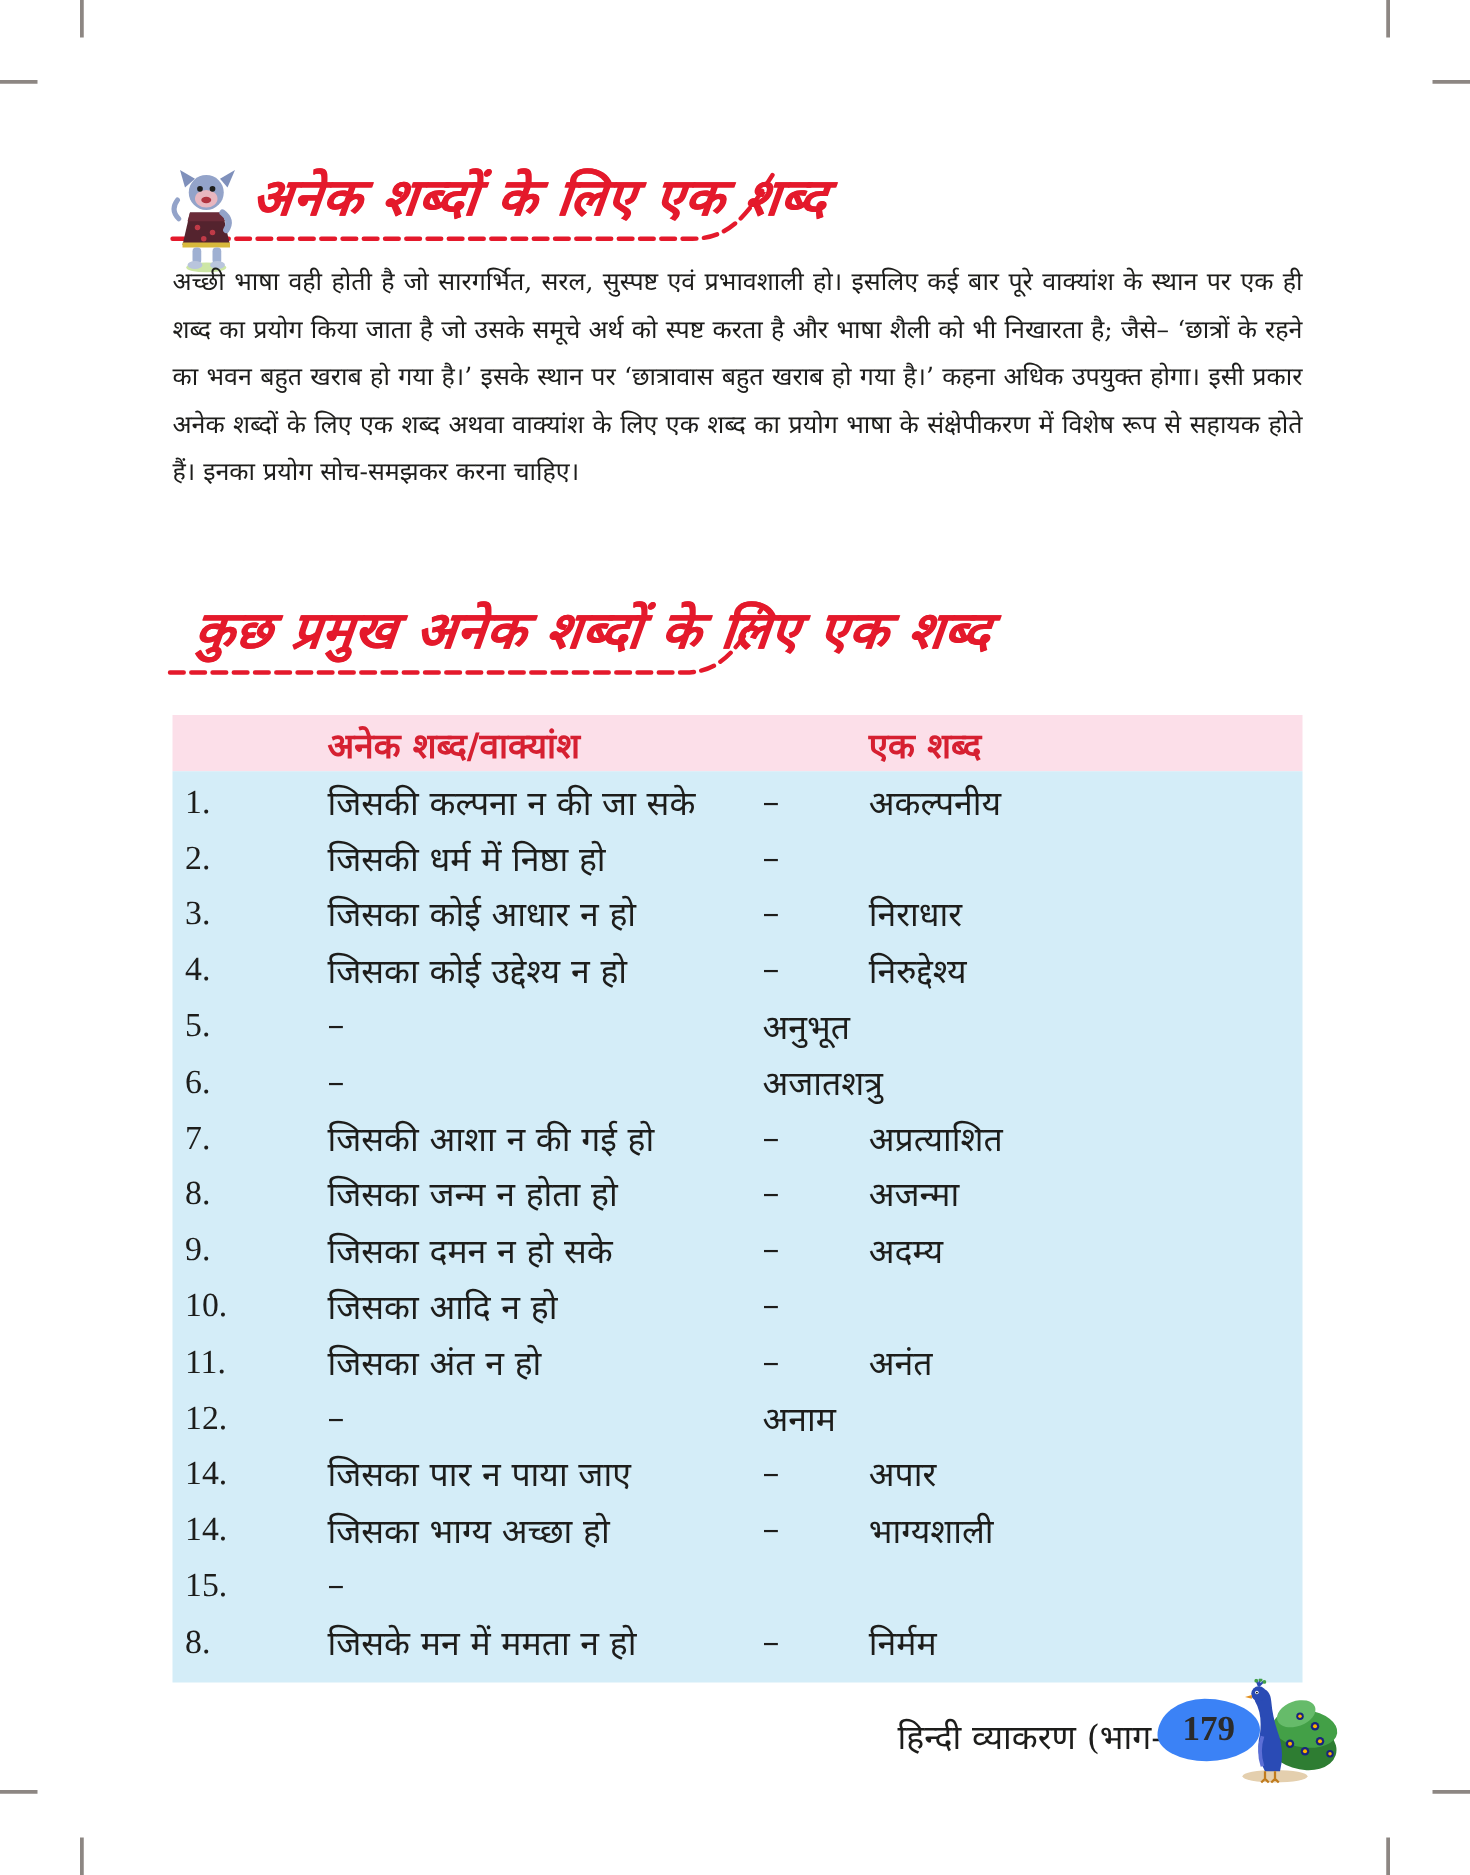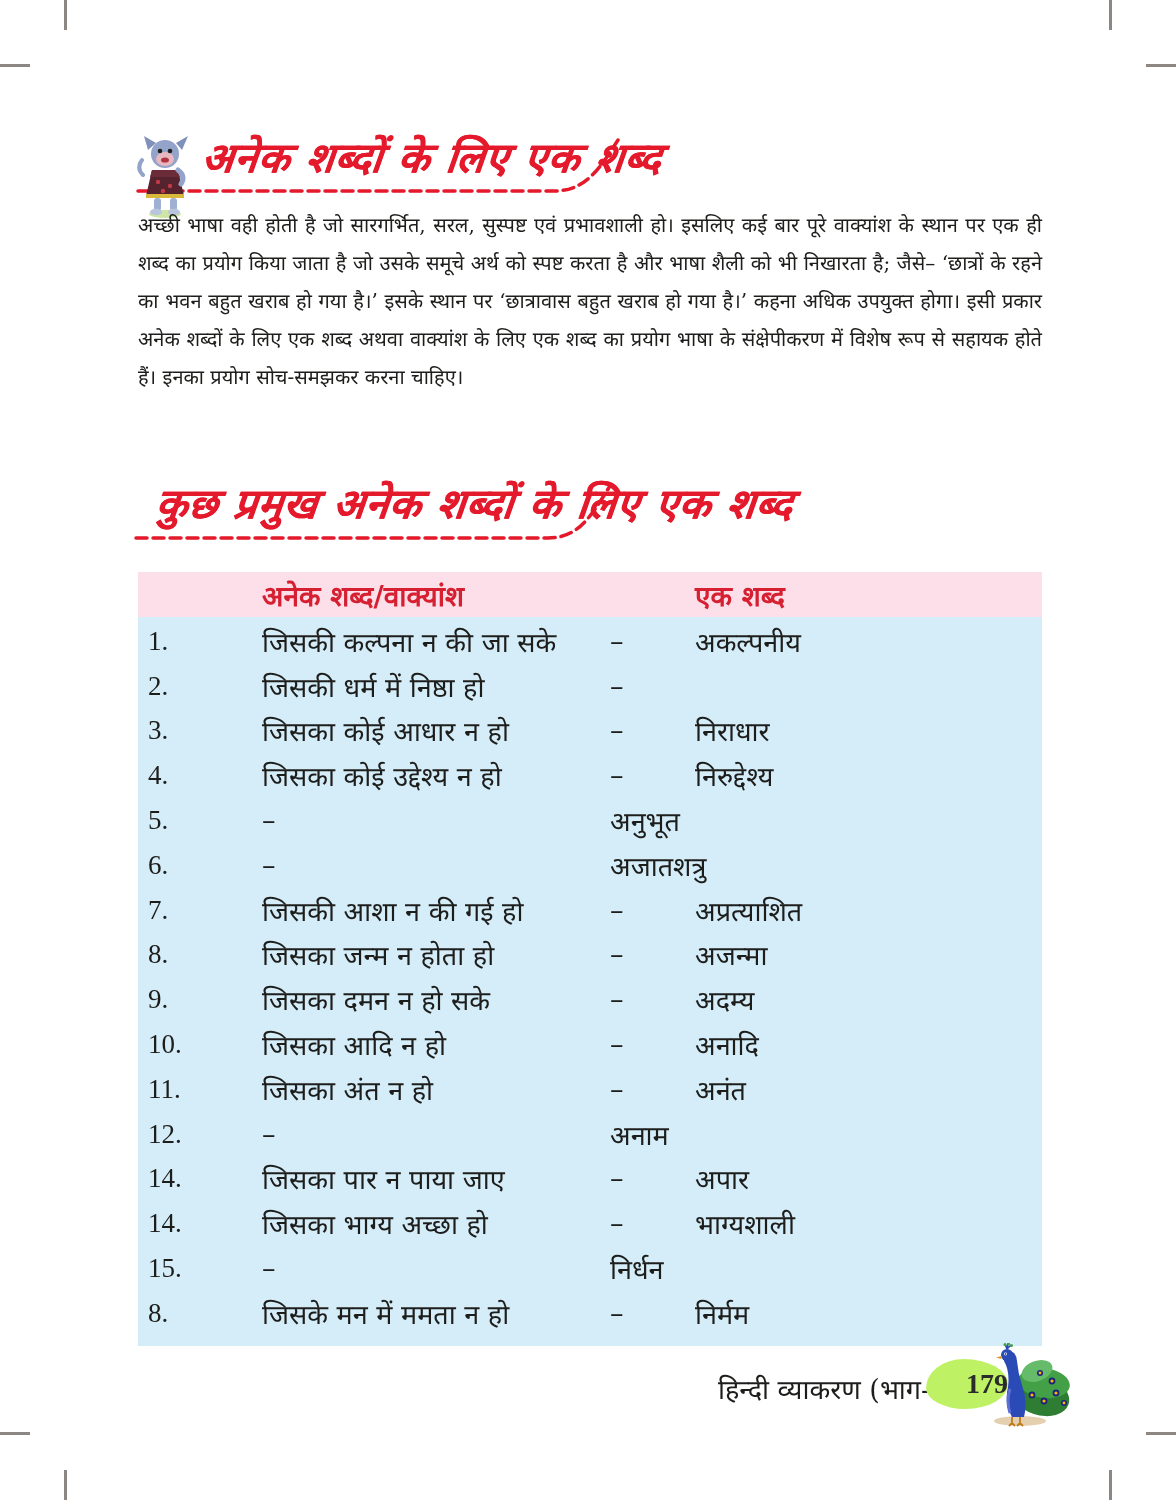--- a/index.html
+++ b/index.html
@@ -59,23 +59,23 @@
   .c-dash { text-align:left; }
 
   
   .footer { position:absolute; left:0; top:1355px; width:1176px; height:90px; }
   .book-title {
     position:absolute; left:718px; top:15px;
     font-size:27px; white-space:nowrap;
   }
   .page-badge {
     position:absolute; left:926px; top:4px; width:82px; height:50px;
-    background:#bef264;
+    background:#3b82f6;
     border-radius:46% 54% 52% 48% / 58% 50% 50% 42%;
-    display:flex; align-items:center; justify-content:flex-end;
+    display:flex; align-items:center; justify-content:center;
     font-weight:bold; font-size:28px; color:#2b2b2b;
     font-family:"Liberation Serif","DejaVu Serif",serif;
   }
   .mascot { position:absolute; left:134px; top:130px; width:62px; height:88px; }
   .peacock { position:absolute; left:982px; top:-12px; width:92px; height:84px; }
 </style>
 </head>
 <body>
 
 <div class="page">
@@ -194,21 +194,20 @@
       <span class="c-num">9.</span>
       <span class="c-phrase">जिसका दमन न हो सके</span>
       <span class="c-dash">–</span>
       <span class="c-word">अदम्य</span>
     </div>
 
     <div class="trow">
       <span class="c-num">10.</span>
       <span class="c-phrase">जिसका आदि न हो</span>
       <span class="c-dash">–</span>
-      <span class="c-word">अनादि</span>
     </div>
 
     <div class="trow">
       <span class="c-num">11.</span>
       <span class="c-phrase">जिसका अंत न हो</span>
       <span class="c-dash">–</span>
       <span class="c-word">अनंत</span>
     </div>
 
     <div class="trow">
@@ -227,21 +226,20 @@
     <div class="trow">
       <span class="c-num">14.</span>
       <span class="c-phrase">जिसका भाग्य अच्छा हो</span>
       <span class="c-dash">–</span>
       <span class="c-word">भाग्यशाली</span>
     </div>
 
     <div class="trow">
       <span class="c-num">15.</span>
       <span class="c-dash">–</span>
-      <span class="c-word">निर्धन</span>
     </div>
 
     <div class="trow">
       <span class="c-num">8.</span>
       <span class="c-phrase">जिसके मन में ममता न हो</span>
       <span class="c-dash">–</span>
       <span class="c-word">निर्मम</span>
     </div>
   </div>
   </div>

